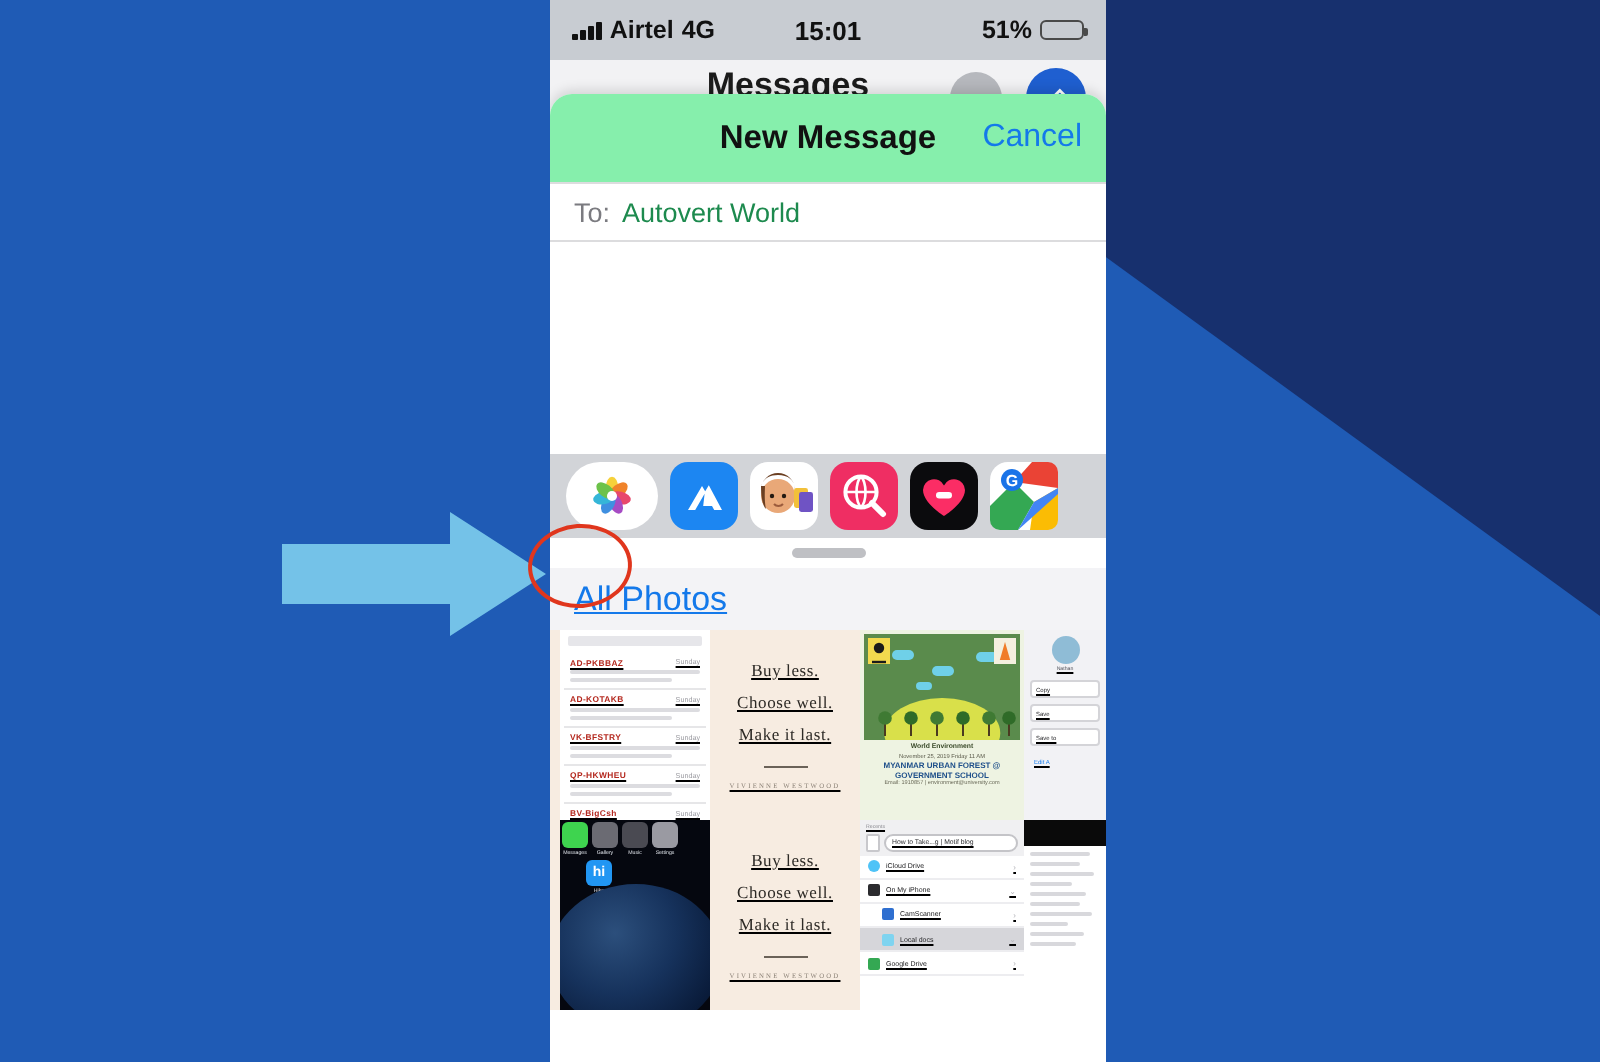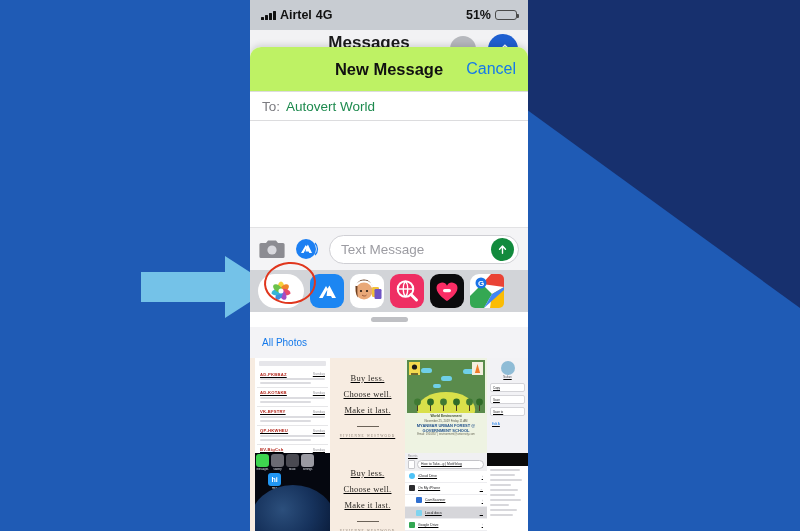--- a/index.html
+++ b/index.html
@@ -26,21 +26,21 @@
   }
   
   .arrow {
     position: absolute;
     left: 141px; top: 256px;
     width: 132px; height: 62px;
   }
   
   .phone {
     position: absolute;
-    left: 250px; top: 0;
+    left: 275px; top: 0;
     width: 278px; height: 531px;
     overflow: hidden;
     background: #fff;
   }
   
   .statusbar {
     position: relative;
     height: 30px;
     background: #c8ccd2;
     display: flex; align-items: center;
@@ -80,21 +80,21 @@
   
   .sheet {
     position: absolute; left: 0; top: 47px; right: 0; bottom: 0;
     background: #fff;
     border-top-left-radius: 11px;
     border-top-right-radius: 11px;
     overflow: hidden;
     box-shadow: 0 -2px 6px rgba(0,0,0,.13);
   }
   .sheet-nav {
-    height: 44px; background: #bef264;
+    height: 44px; background: #86efac;
     display: flex; align-items: center; justify-content: center;
     position: relative;
   }
   .sheet-title { font-size: 16.5px; font-weight: bold; color: #111; }
   .sheet-cancel { position: absolute; right: 12px; font-size: 16px; color: #1479ea; }
   .to-row {
     height: 30px; border-top: 1px solid #dcdcde; border-bottom: 1px solid #dcdcde;
     display: flex; align-items: center; padding: 0 12px; gap: 6px;
     background: #fff;
   }
@@ -132,21 +132,21 @@
                  align-items:center; justify-content:center; }
   .grabber { width: 37px; height: 4.5px; border-radius: 3px; background: #bfc0c4; }
 
   
   .photos-head {
     height: 31px; background: #f3f3f6;
     display: flex; align-items: center; justify-content: space-between;
     padding: 0 12px;
   }
   .ph-title { font-size: 15.5px; font-weight: bold; color: #141414; }
-  .ph-all { font-size: 10px; color: #1479ea; }
+  .ph-all { font-size: 17px; color: #1479ea; text-decoration: underline; }
 
   
   .photo-grid {
     position: relative; height: 190px; background: #fff;
     display: flex; overflow: hidden;
   }
   .pcol { display: flex; flex-direction: column; flex: none; }
   .pcell { overflow: hidden; position: relative; text-decoration: underline; }
 
   
@@ -255,20 +255,21 @@
       <div class="sb-left">
         <span class="bars">
           <i></i>
             <i></i>
             <i></i>
             <i></i>
         </span>
         <span>Airtel</span>
         <span>4G</span>
       </div>
+      <div class="sb-center">15:01</div>
       <div class="sb-right">
         <span>51%</span>
         <span class="batt">
           <span class="batt-fill" style="width:55%"></span>
         </span>
       </div>
     </div>
 
     <div class="behind">
       <span class="behind-title">Messages</span>
@@ -287,39 +288,20 @@
         <span class="sheet-cancel">Cancel</span>
       </div>
 
       <div class="to-row">
         <span class="to-label">To:</span>
         <span class="to-value">Autovert World</span>
       </div>
 
       <div class="compose-body"></div>
 
-      <div class="inputbar">
-        <svg width="26" height="22" viewBox="0 0 26 22">
-          <path d="M2 5h5l2-2.5h8L19 5h5a1.6 1.6 0 0 1 1.6 1.6v11.8A1.6 1.6 0 0 1 24 20H2a1.6 1.6 0 0 1-1.6-1.6V6.6A1.6 1.6 0 0 1 2 5z" fill="#8c8c92"></path>
-          <circle cx="13" cy="12" r="4.6" fill="#d9d9de"></circle>
-        </svg>
-        <svg width="24" height="24" viewBox="0 0 24 24">
-          <circle cx="11" cy="12" r="10" fill="#1c7ff2"></circle>
-          <path d="M6 16l4.8-8 1.2 2-3.4 6zM11.5 10l1.4-2.4L17 16h-2.6l-.8-1.5h-3" fill="#fff"></path>
-          <path d="M20 6a8.5 8.5 0 0 1 0 12" fill="none" stroke="#1c7ff2" stroke-width="1.3"></path>
-        </svg>
-        <div class="textfield">
-          <span class="tf-placeholder">Text Message</span>
-          <span class="send-btn">
-            <svg width="13" height="13" viewBox="0 0 24 24">
-                <path d="M12 19V6M6.5 11.5L12 5.5l5.5 6" fill="none" stroke="#fff" stroke-width="2.6" stroke-linecap="round" stroke-linejoin="round"></path>
-              </svg>
-          </span>
-        </div>
-      </div>
 
       <div class="appdrawer">
 
         <div class="app-sel">
           <svg width="24" height="24" viewBox="0 0 40 40">
             <g transform="translate(20,20)">
               <ellipse rx="5.2" ry="9" fill="#f6d13a" transform="translate(0,-7) rotate(0)"></ellipse>
               <ellipse rx="5.2" ry="9" fill="#f0832a" transform="rotate(51) translate(0,-7)"></ellipse>
               <ellipse rx="5.2" ry="9" fill="#e8486c" transform="rotate(103) translate(0,-7)"></ellipse>
               <ellipse rx="5.2" ry="9" fill="#a64bc4" transform="rotate(154) translate(0,-7)"></ellipse>

